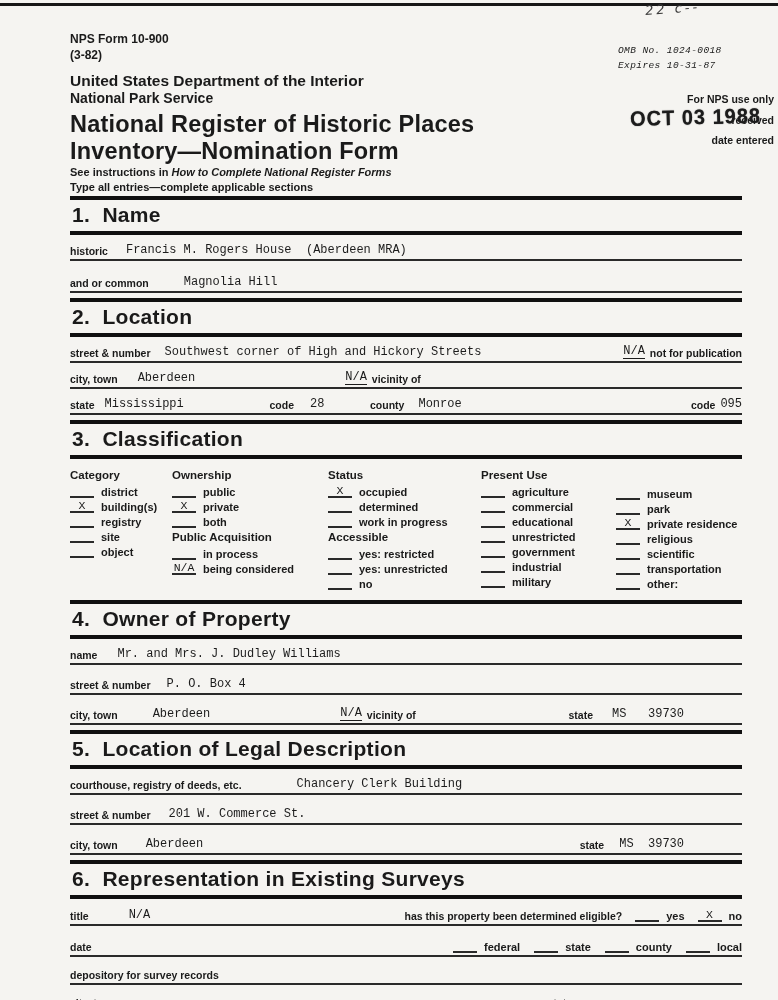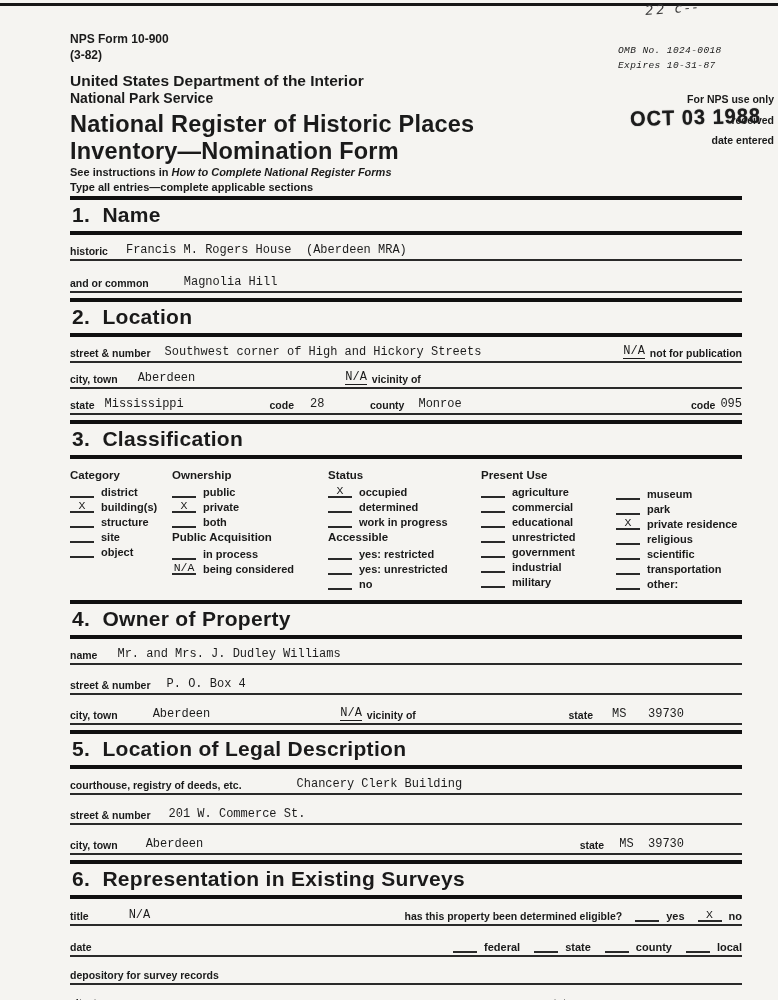--- a/index.html
+++ b/index.html
@@ -148,21 +148,21 @@
         <div class="chk">
             <span class="blank">
               <span class="mark">X</span>
             </span>
             <span class="chk-label">building(s)</span>
           </div>
         <div class="chk">
             <span class="blank">
               <span class="mark"></span>
             </span>
-            <span class="chk-label">structure</span>
+            <span class="chk-label">registry</span>
           </div>
         <div class="chk">
             <span class="blank">
               <span class="mark"></span>
             </span>
             <span class="chk-label">site</span>
           </div>
         <div class="chk">
             <span class="blank">
               <span class="mark"></span>

